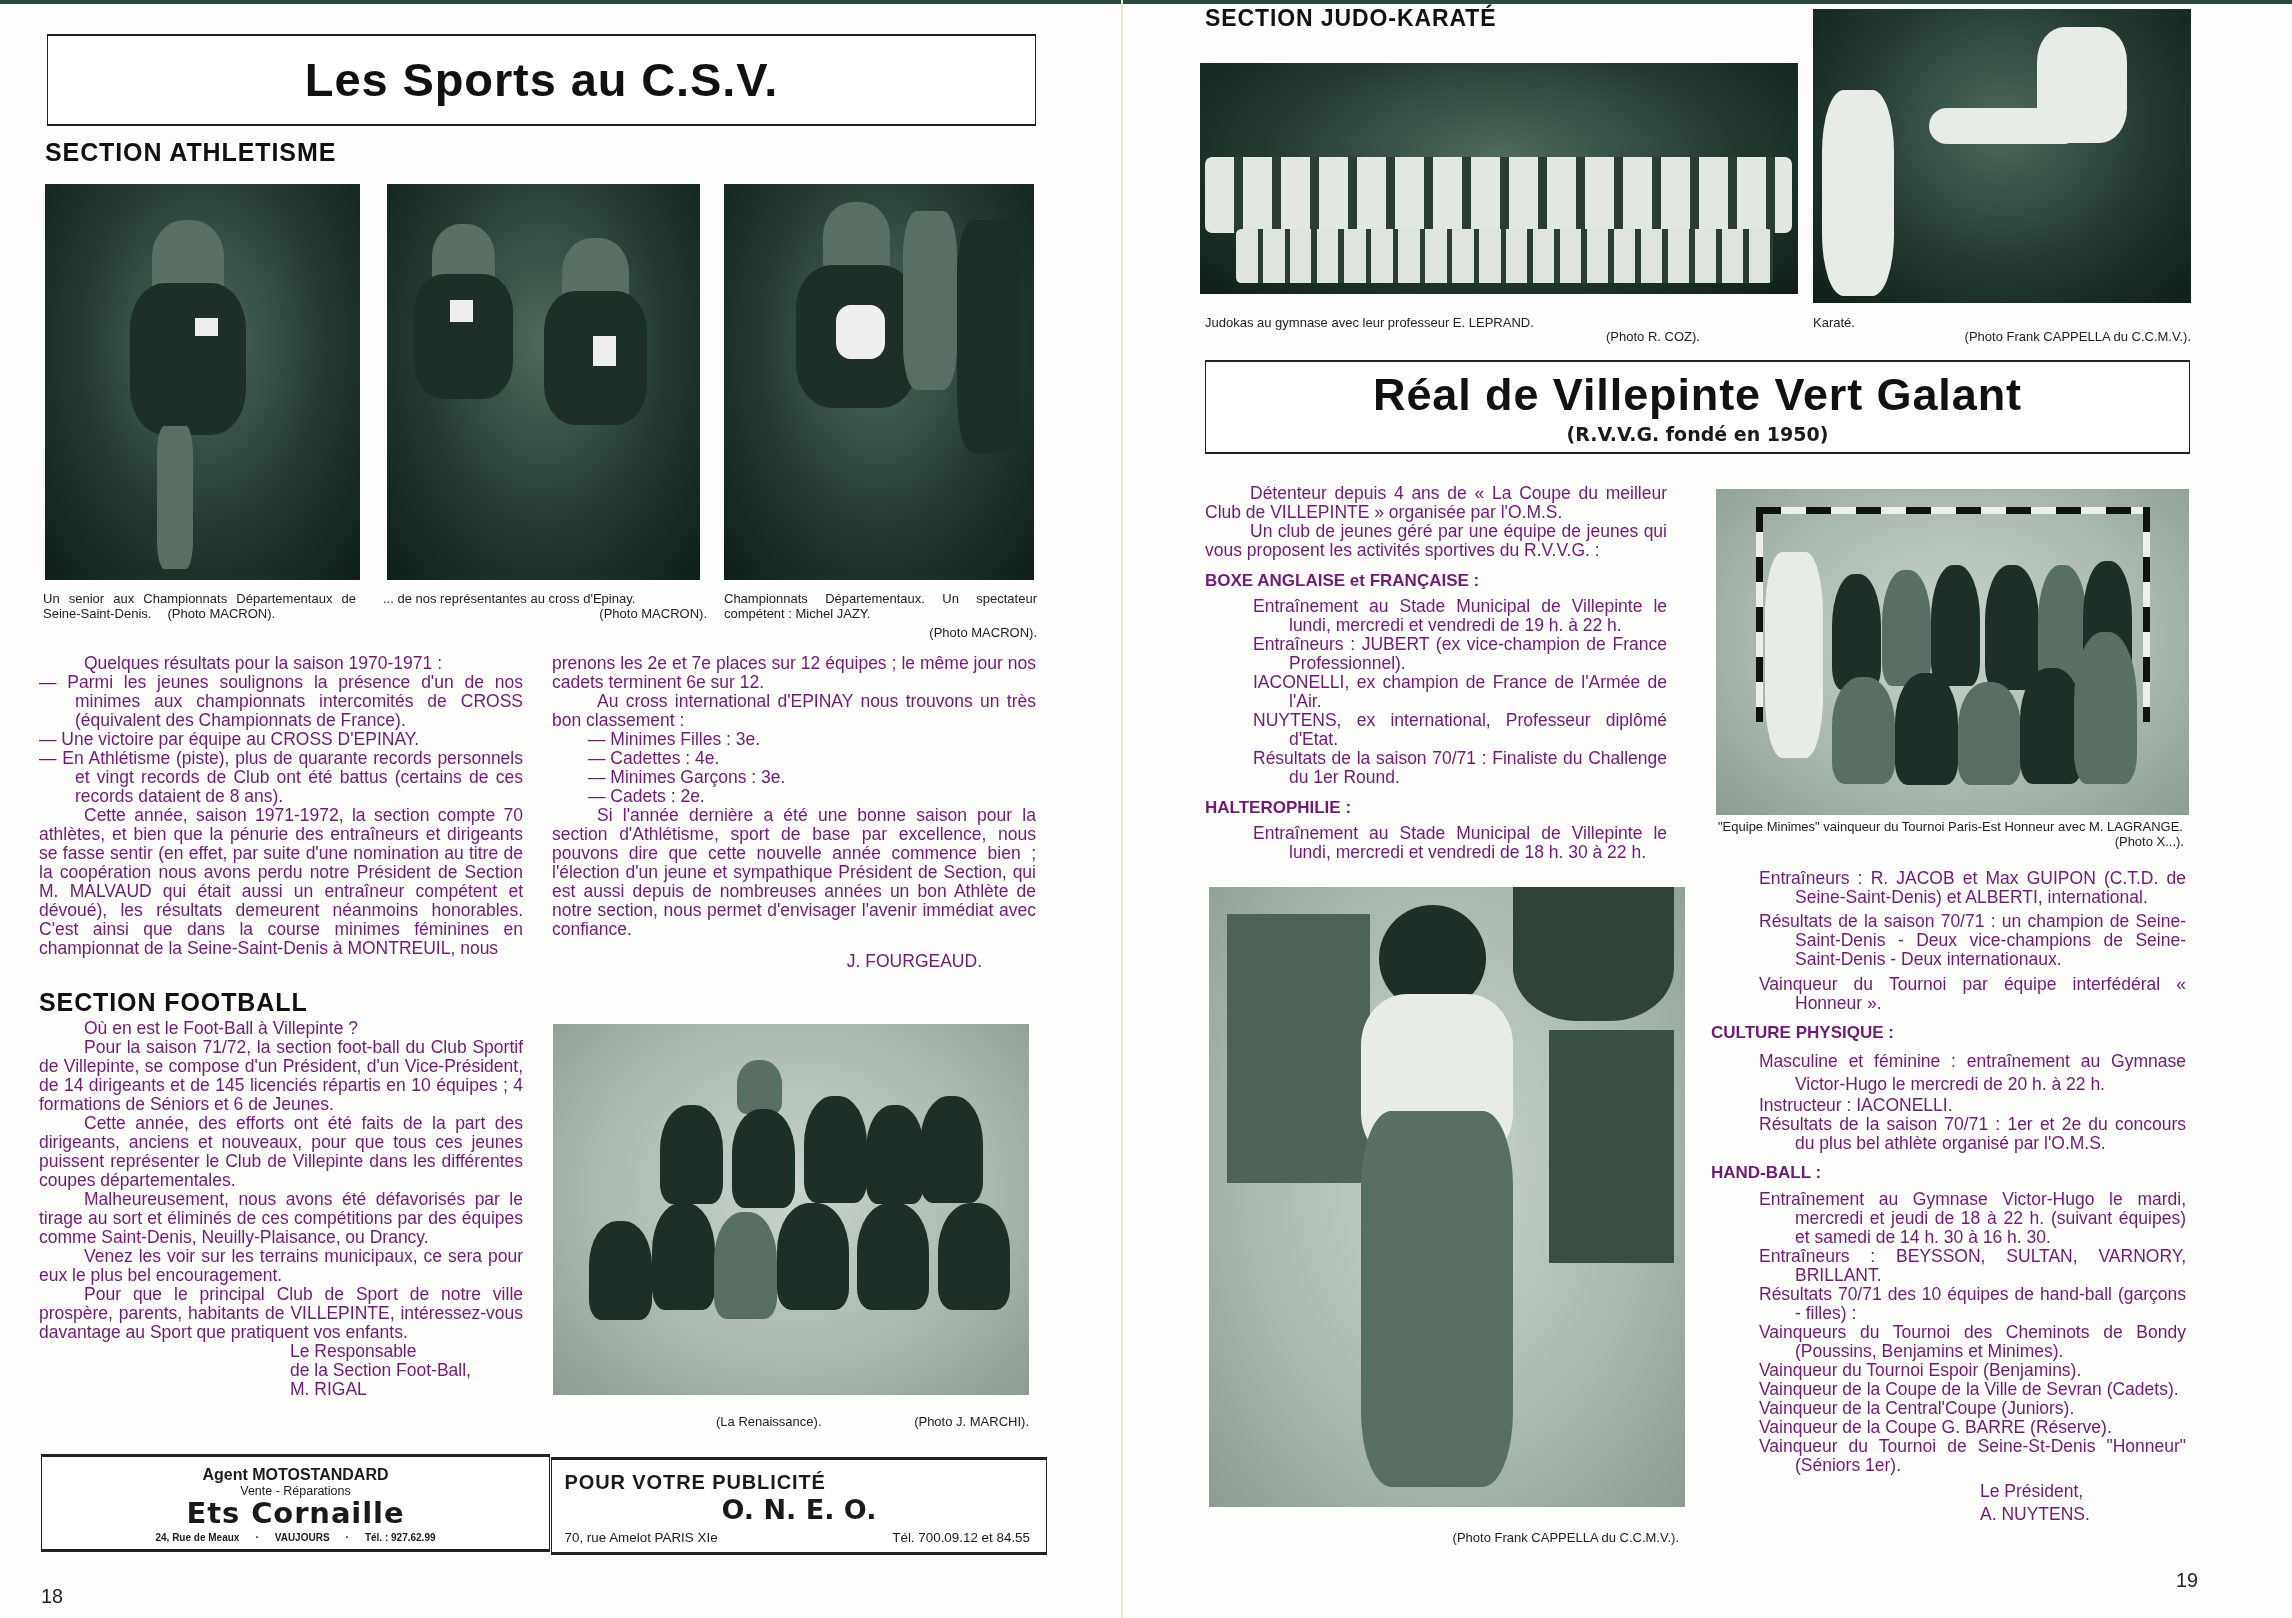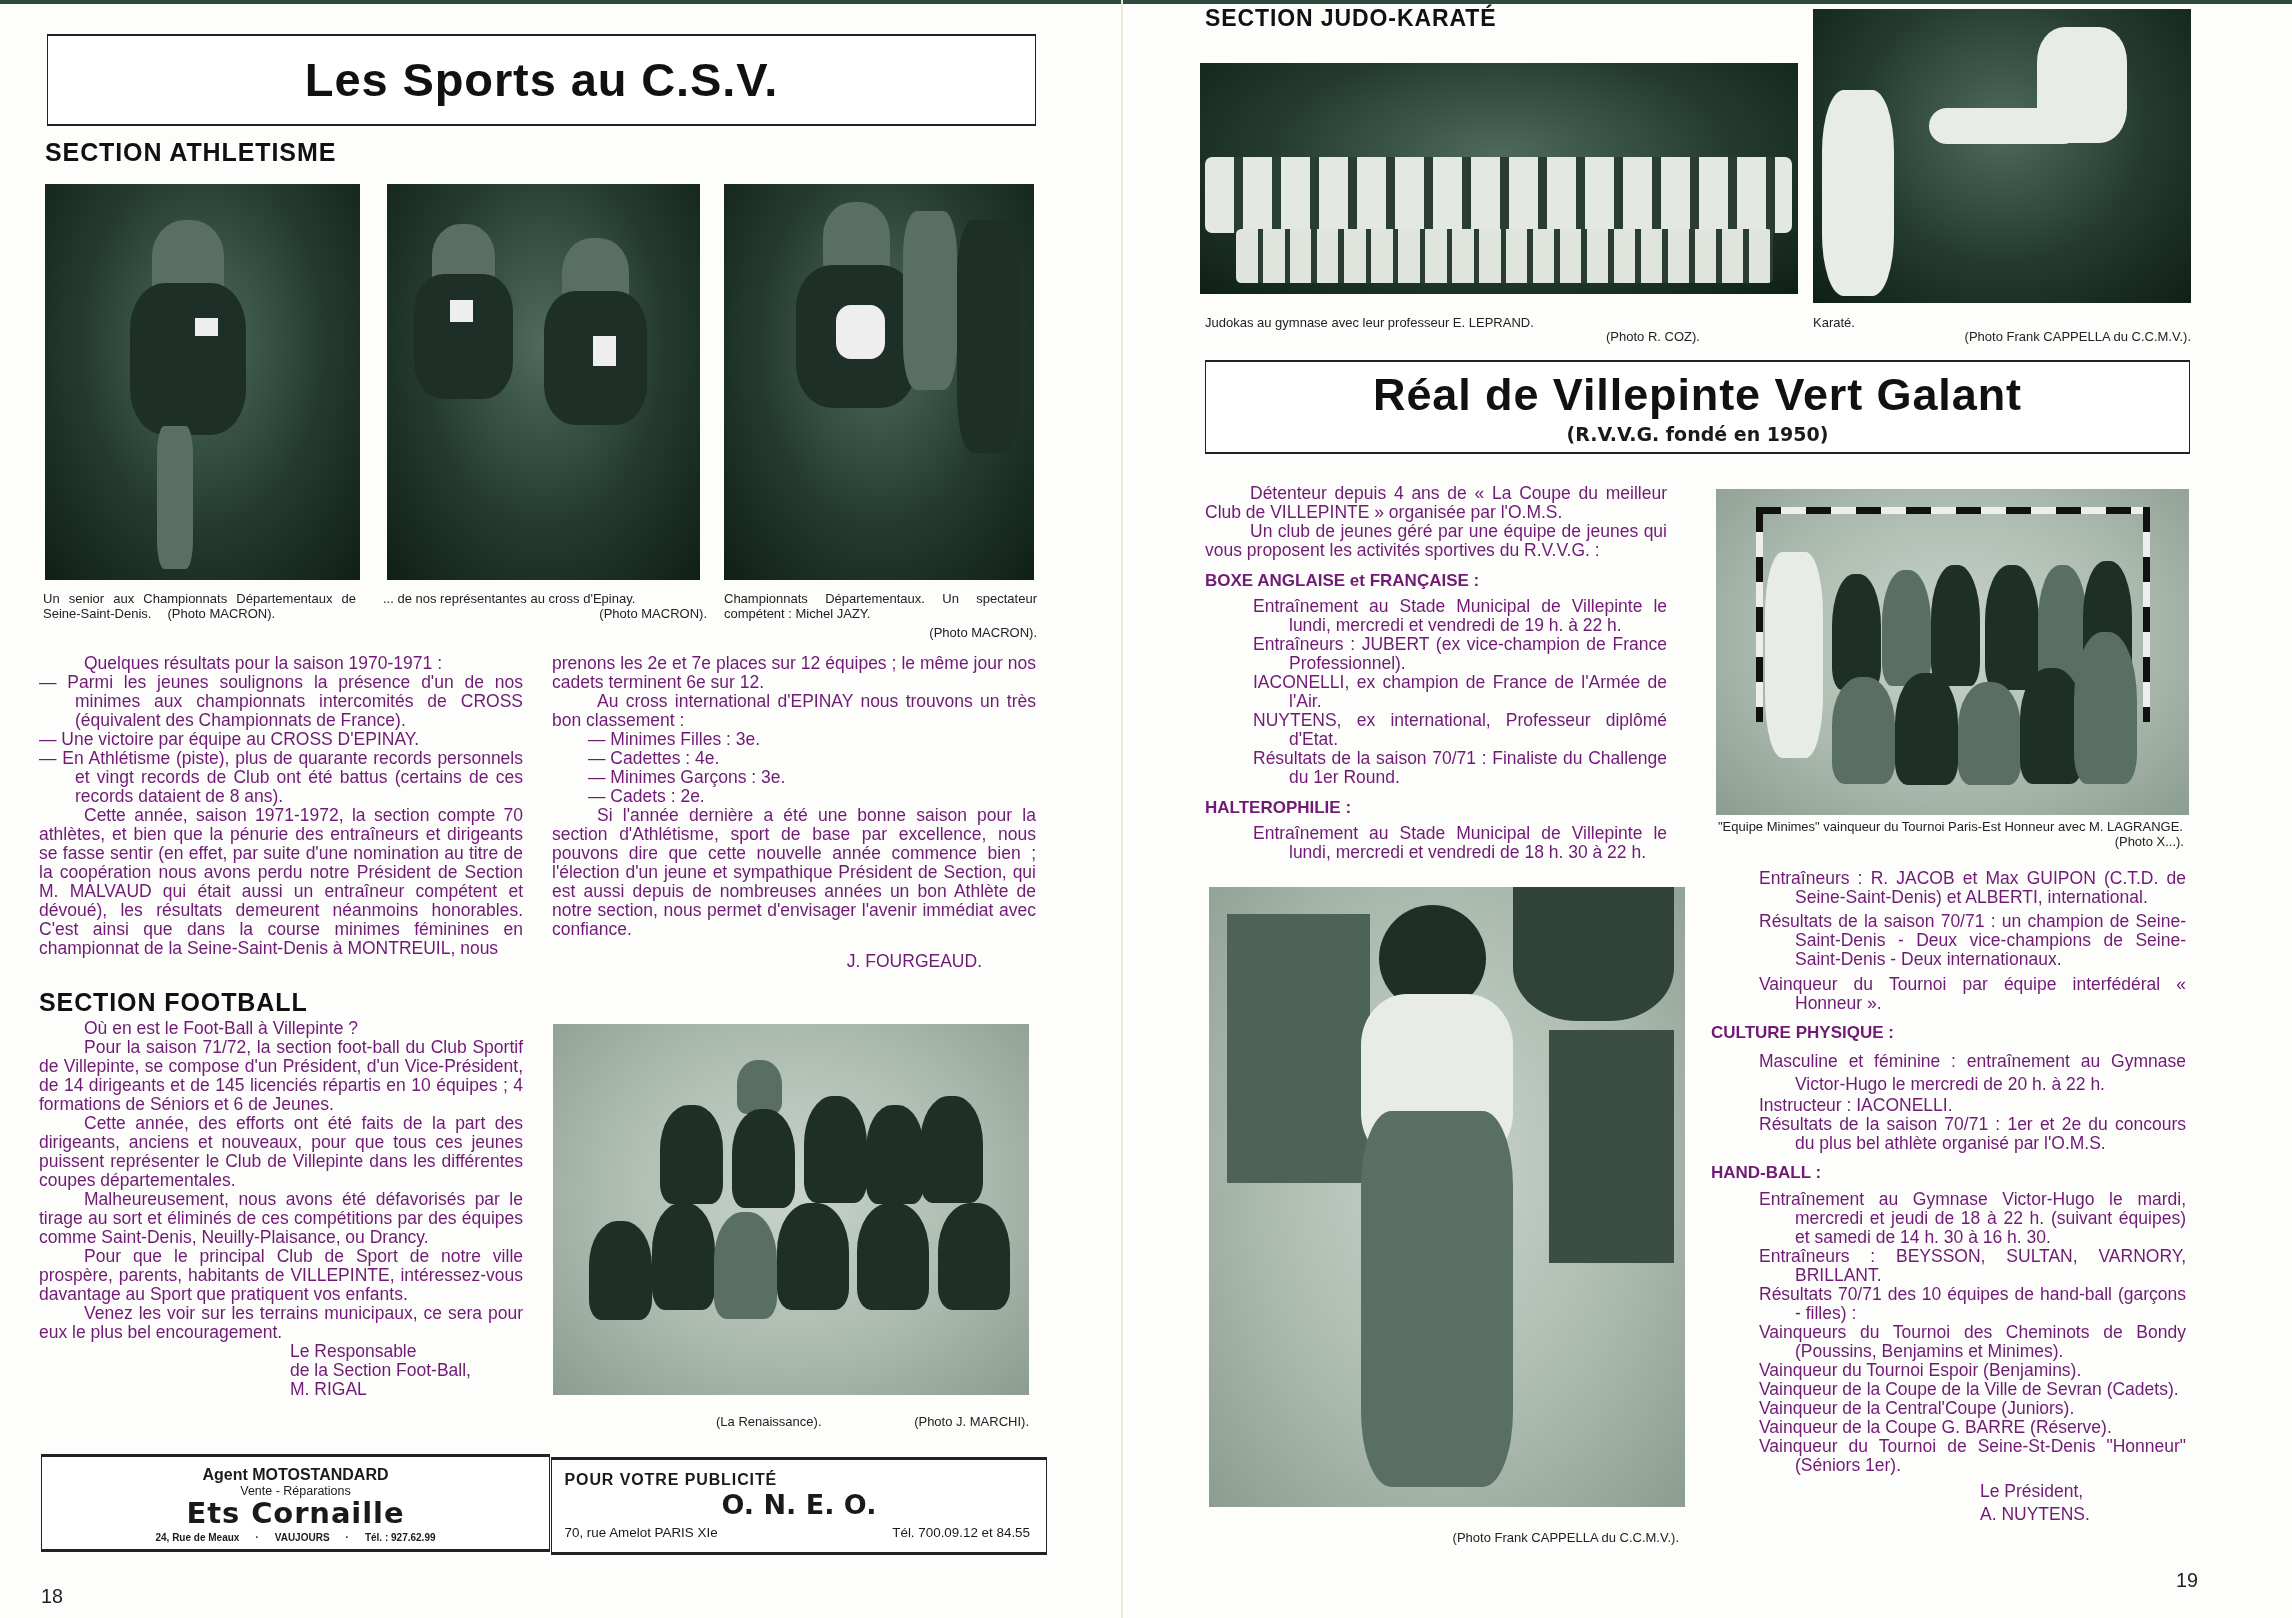--- a/index.html
+++ b/index.html
@@ -99,22 +99,22 @@
     <p class="ind">Si l'année dernière a été une bonne saison pour la section d'Athlétisme, sport de base par excellence, nous pouvons dire que cette nouvelle année commence bien ; l'élection d'un jeune et sympathique Président de Section, qui est aussi depuis de nombreuses années un bon Athlète de notre section, nous permet d'envisager l'avenir immédiat avec confiance.</p>
     <p style="text-align:right;margin-top:12.5px;padding-right:54px;">J. FOURGEAUD.</p>
   </div>
 
   <div class="abs section-h" style="left:39px;top:988px;">SECTION FOOTBALL</div>
   <div class="body-col" style="left:39px;top:1019px;width:484px;">
     <p class="ind">Où en est le Foot-Ball à Villepinte ?</p>
     <p class="ind">Pour la saison 71/72, la section foot-ball du Club Sportif de Villepinte, se compose d'un Président, d'un Vice-Président, de 14 dirigeants et de 145 licenciés répartis en 10 équipes ; 4 formations de Séniors et 6 de Jeunes.</p>
     <p class="ind">Cette année, des efforts ont été faits de la part des dirigeants, anciens et nouveaux, pour que tous ces jeunes puissent représenter le Club de Villepinte dans les différentes coupes départementales.</p>
     <p class="ind">Malheureusement, nous avons été défavorisés par le tirage au sort et éliminés de ces compétitions par des équipes comme Saint-Denis, Neuilly-Plaisance, ou Drancy.</p>
+    <p class="ind">Venez les voir sur les terrains municipaux, ce sera pour eux le plus bel encouragement.</p>
     <p class="ind">Pour que le principal Club de Sport de notre ville prospère, parents, habitants de VILLEPINTE, intéressez-vous davantage au Sport que pratiquent vos enfants.</p>
-    <p class="ind">Venez les voir sur les terrains municipaux, ce sera pour eux le plus bel encouragement.</p>
     <div style="text-align:left;margin-left:251px;">
       <div>Le Responsable</div>
       <div>de la Section Foot-Ball,</div>
       <div>M. RIGAL</div>
     </div>
   </div>
 
   <div class="photo light" style="left:553px;top:1024px;width:476px;height:371px;">
     <div class="fig m" style="left:184px;top:36px;width:45px;height:54px;"></div>
     <div class="fig d" style="left:107px;top:81px;width:63px;height:99px;"></div>
@@ -140,21 +140,21 @@
     <div style="font-weight:900;font-size:29px;font-family:'DejaVu Sans',sans-serif;letter-spacing:0.9px;line-height:30px;">Ets Cornaille</div>
     <div style="font-weight:bold;font-size:10px;margin-top:3.6px;display:flex;justify-content:center;gap:16px;">
       <span>24, Rue de Meaux</span>
         <span>·</span>
       <span>VAUJOURS</span>
         <span>·</span>
       <span>Tél. : 927.62.99</span>
     </div>
   </div>
   <div class="ad" style="left:551px;top:1457px;width:494px;height:92px;text-align:left;">
-    <div style="font-weight:bold;font-size:16px;margin:10.7px 0 0 12.5px;letter-spacing:0.9px;">POUR VOTRE PUBLICITÉ</div>
+    <div style="font-weight:bold;font-size:20px;margin:10.7px 0 0 12.5px;letter-spacing:0.9px;">POUR VOTRE PUBLICITÉ</div>
     <div style="font-weight:900;font-size:27px;text-align:center;font-family:'DejaVu Sans',sans-serif;">O. N. E. O.</div>
     <div style="display:flex;justify-content:space-between;font-size:13.4px;margin:5.4px 16px 0 12.5px;">
       <span>70, rue Amelot PARIS XIe</span>
       <span>Tél. 700.09.12 et 84.55</span>
     </div>
   </div>
 
   <div class="pagenum" style="left:41px;top:1585px;">18</div>
 </div>
 

